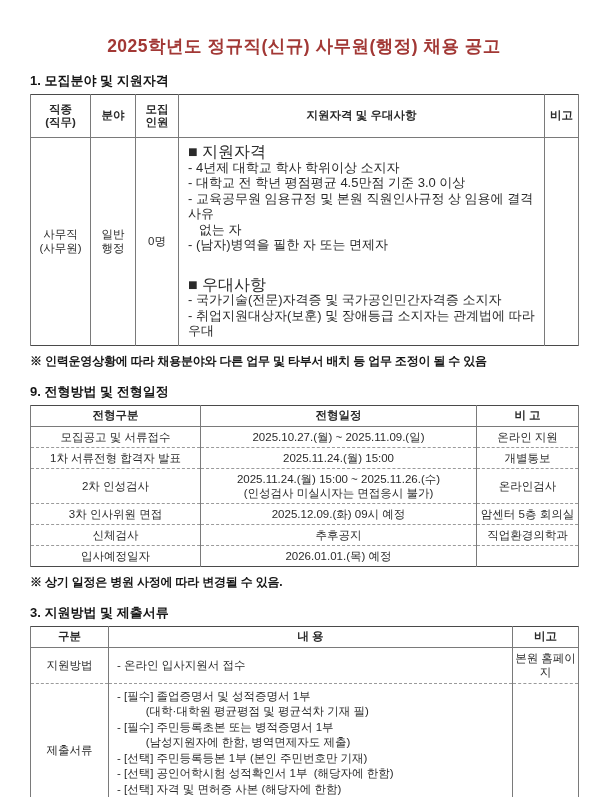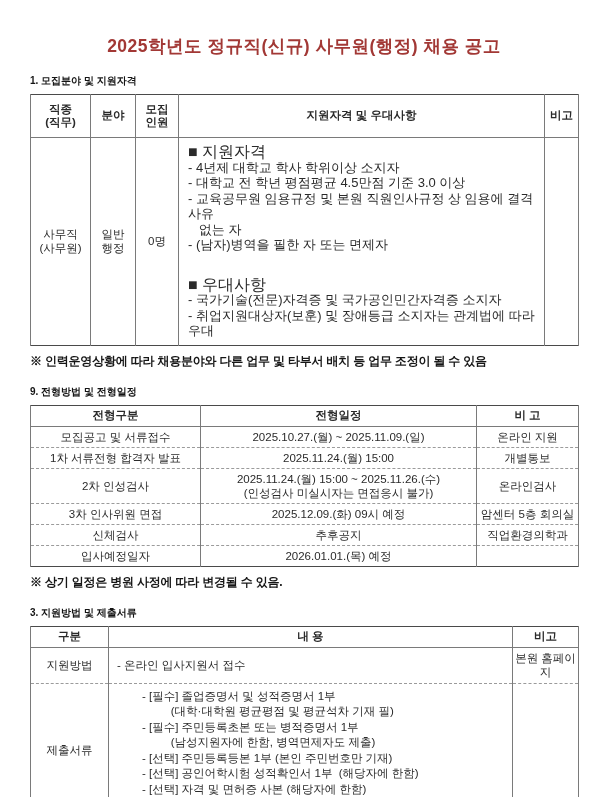--- a/index.html
+++ b/index.html
@@ -16,21 +16,21 @@
   .doc-title{
     text-align:center;
     font-size:17.5px;
     font-weight:bold;
     letter-spacing:.5px;
     line-height:24px;
     white-space:nowrap;
   }
   .sec-heading{
     margin-top:15px;
-    font-size:10px;
+    font-size:13px;
     font-weight:bold;
     color:#141414;
     line-height:16px;
     white-space:nowrap;
   }
   table{
     border-collapse:collapse;
     table-layout:fixed;
     width:548px;
     margin-top:5px;
@@ -62,21 +62,21 @@
   .t1 .detail-cell{padding:6px 9px;}
   .detail-block-title{font-size:16px;line-height:15.5px;}
   .detail-line{font-size:13px;line-height:15.5px;white-space:pre-wrap;}
   .block-gap{margin-top:24px;}
   
   .t2 th{height:14px;}
   .t2 td{line-height:14px;margin-left:31px;}
   
   .t3 th{height:14px;}
   .t3 .docs-cell{padding:5px 8px;}
-  .doc-line{font-size:11.5px;line-height:15.5px;white-space:pre-wrap;margin-left:25px;}
+  .doc-line{font-size:11.5px;line-height:15.5px;white-space:pre-wrap;}
   .note{
     margin-top:8px;
     font-size:12px;
     font-weight:bold;
     color:#161616;
     line-height:15px;
     letter-spacing:-.2px;
     white-space:nowrap;
   }
 </style>

